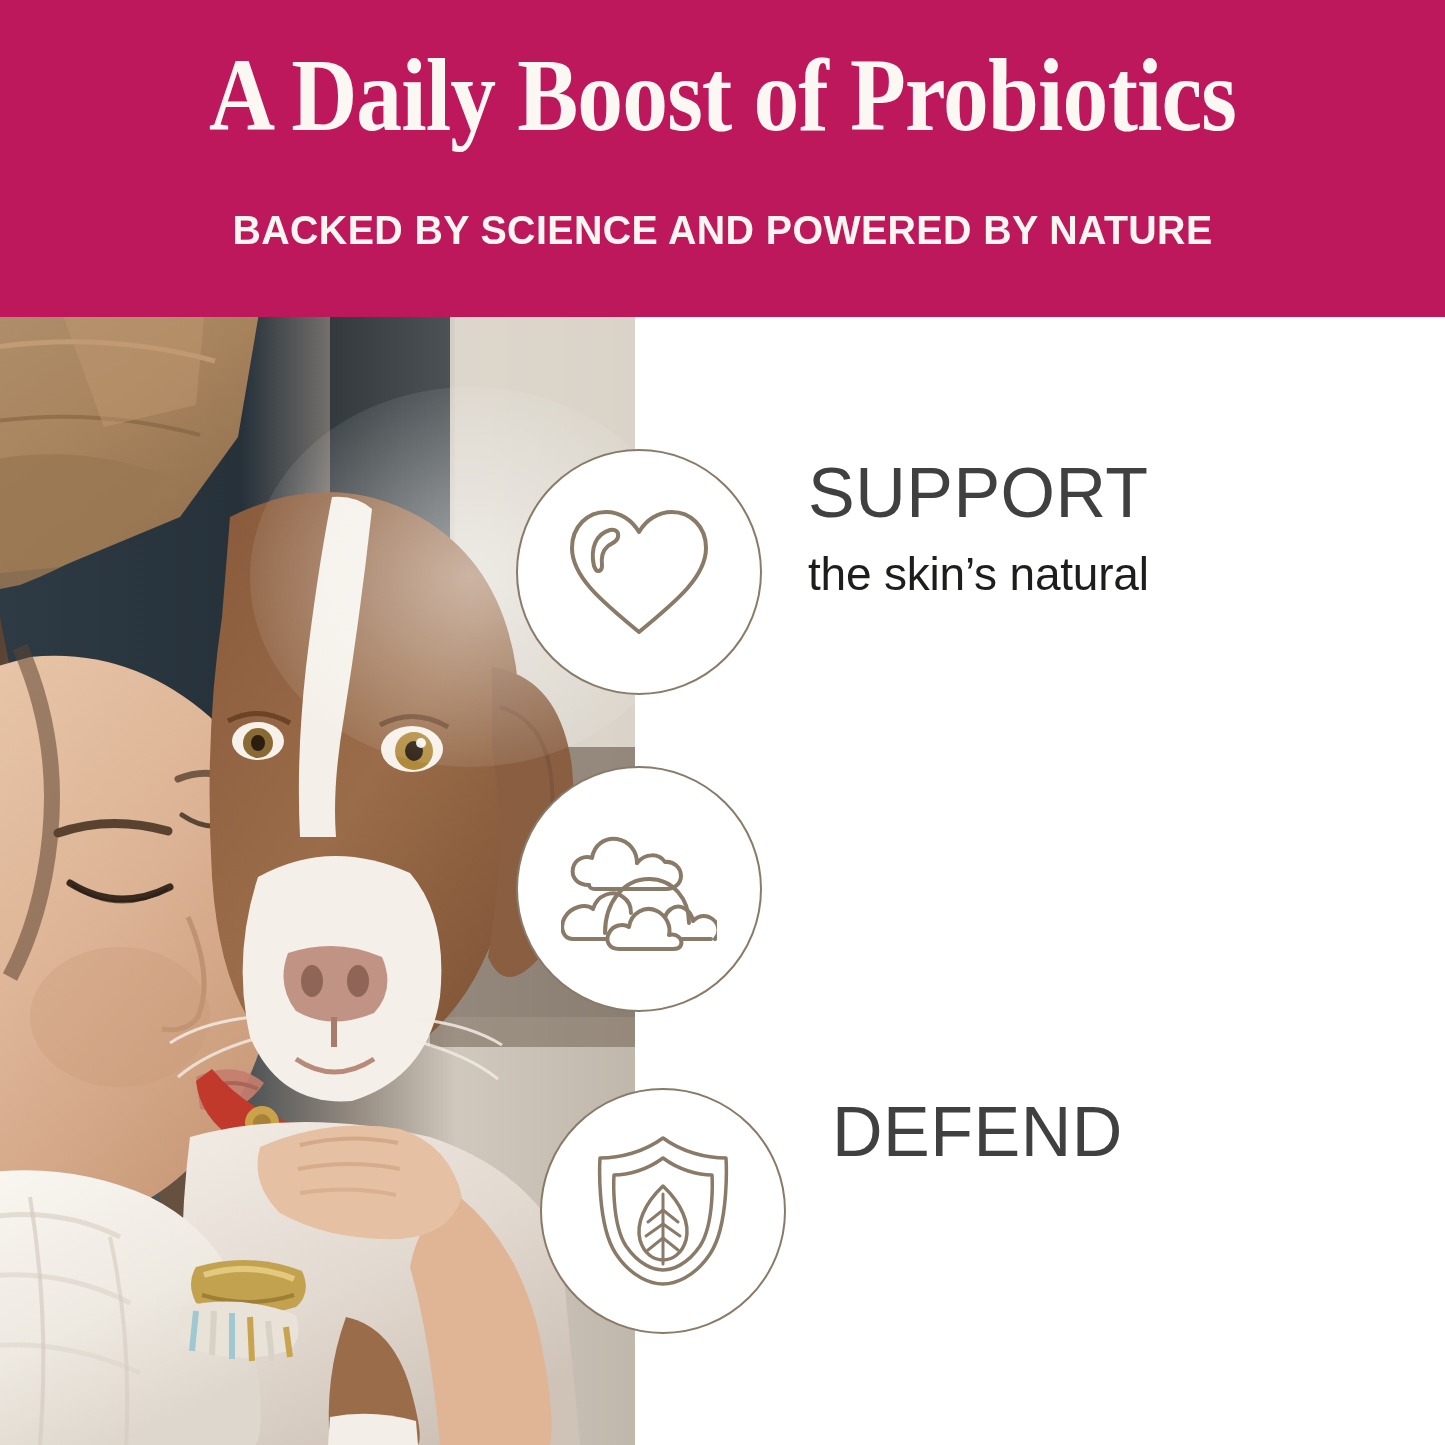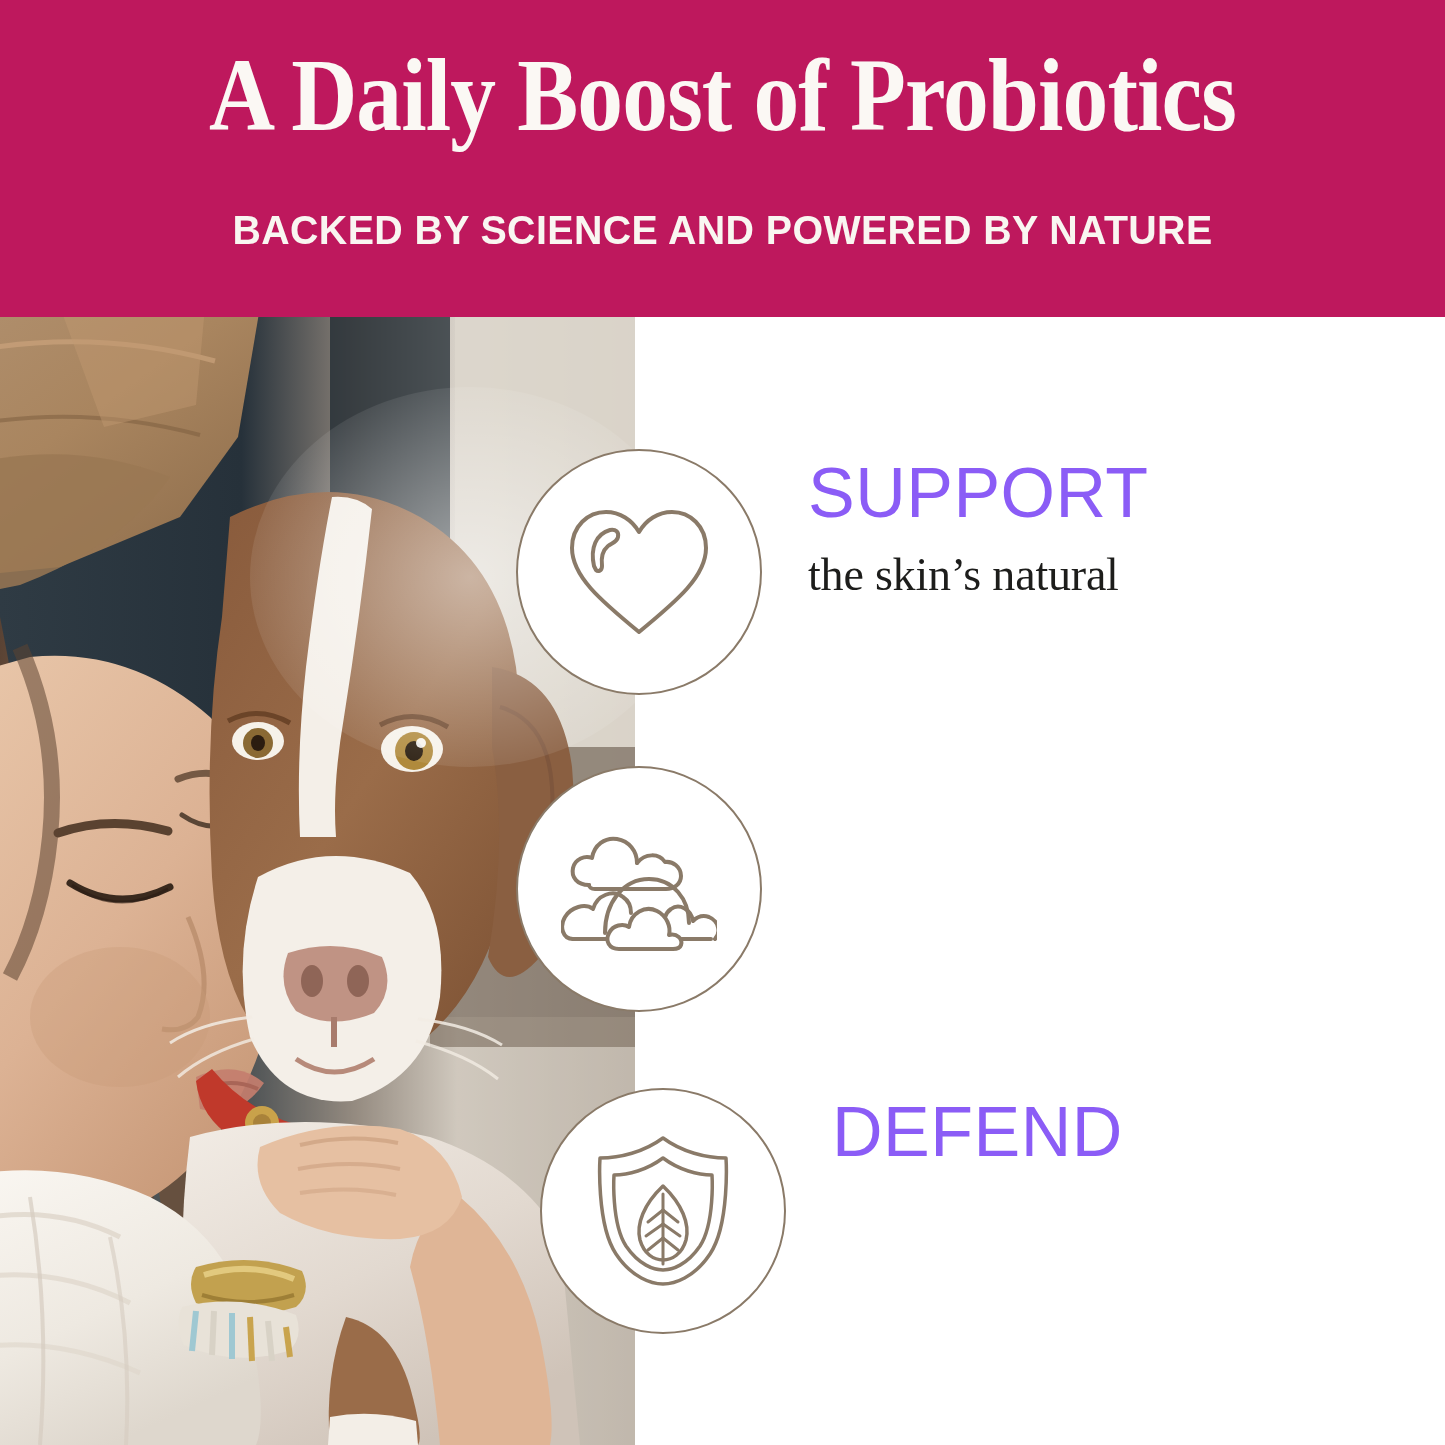--- a/index.html
+++ b/index.html
@@ -110,32 +110,32 @@
     display: block;
   }
 
   .benefit-text {
     position: absolute;
     left: 808px;
     top: 6px;
     width: 610px;
   }
   .benefit-heading {
-    color: #8b5cf6;
+    color: #404040;
     font-family: "Liberation Sans", sans-serif;
     font-weight: normal;
     font-size: 70px;
     line-height: 76px;
     letter-spacing: 0.5px;
     margin: 0 0 14px 0;
     white-space: nowrap;
   }
   .benefit-body {
     color: #1d1d1b;
-    font-family: Liberation Serif, serif;
+    font-family: Liberation Sans, sans-serif;
     font-weight: normal;
     font-size: 46px;
     line-height: 59px;
     letter-spacing: -0.2px;
     margin: 0;
   }
 </style>
 </head>
 <body>
 

